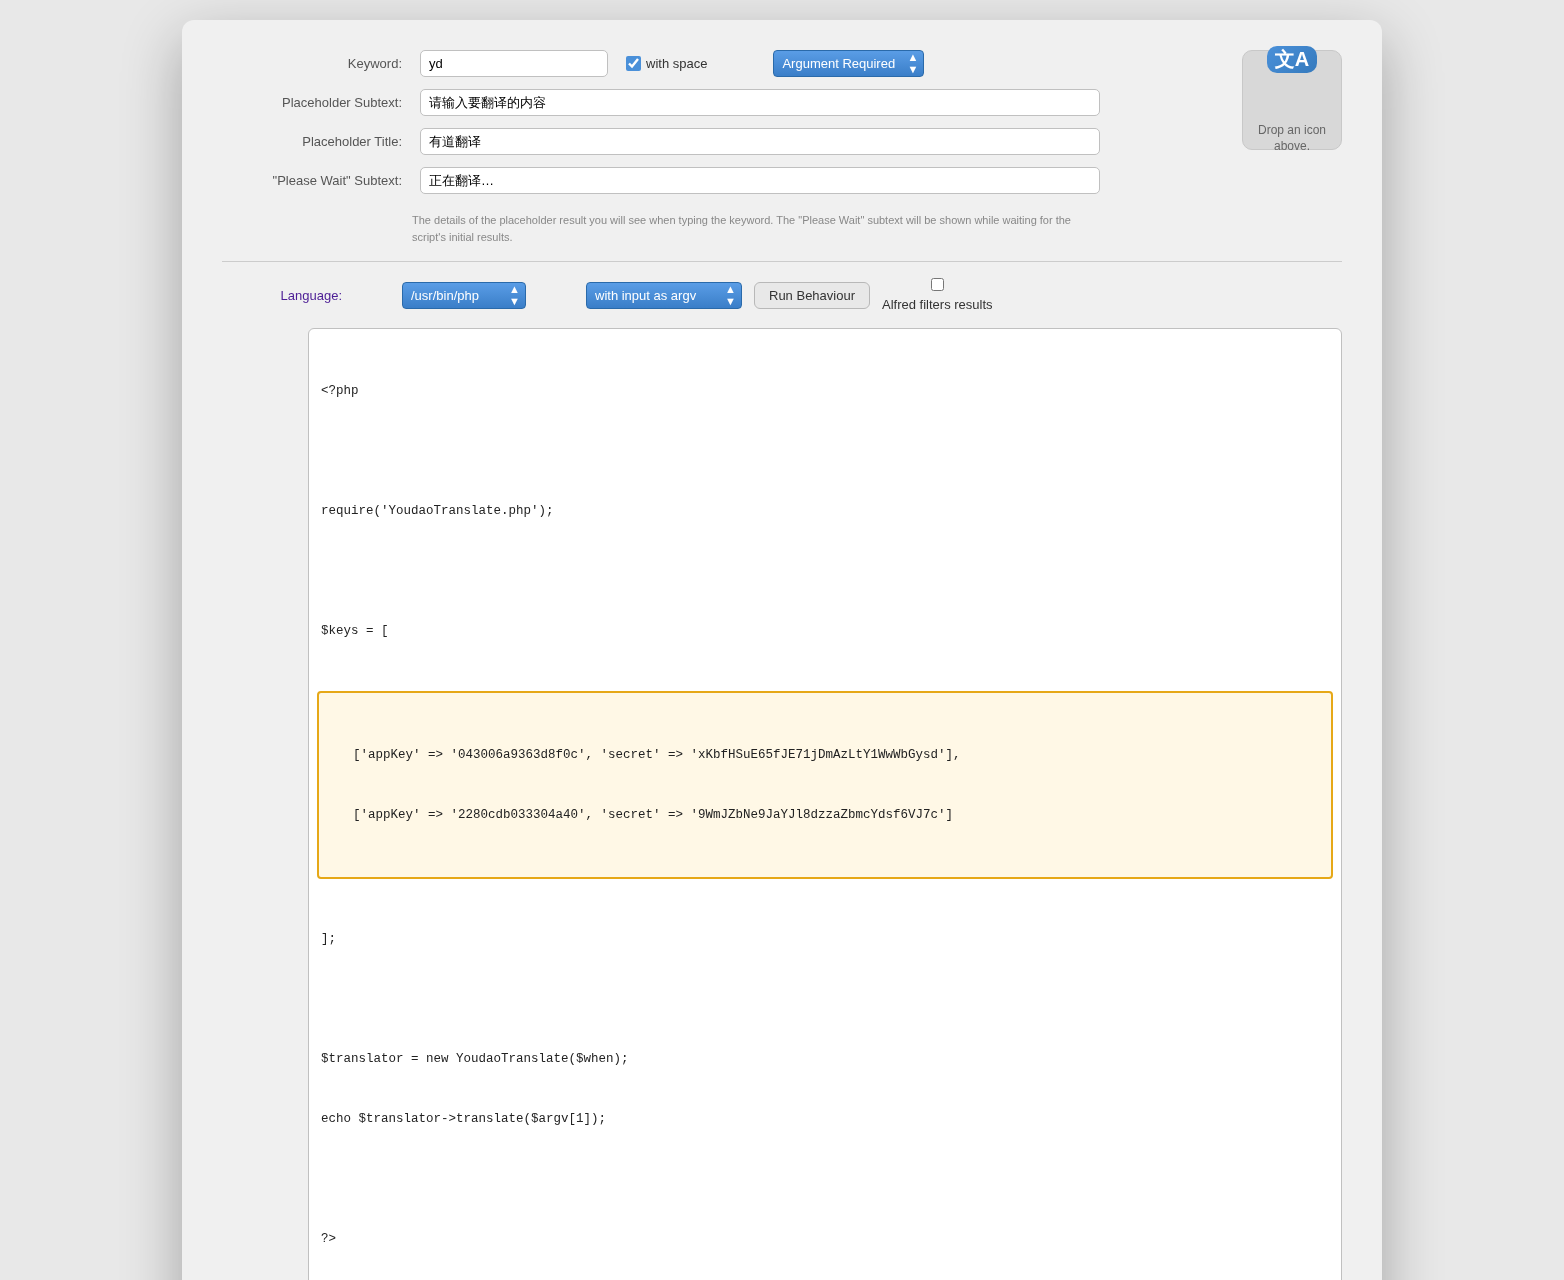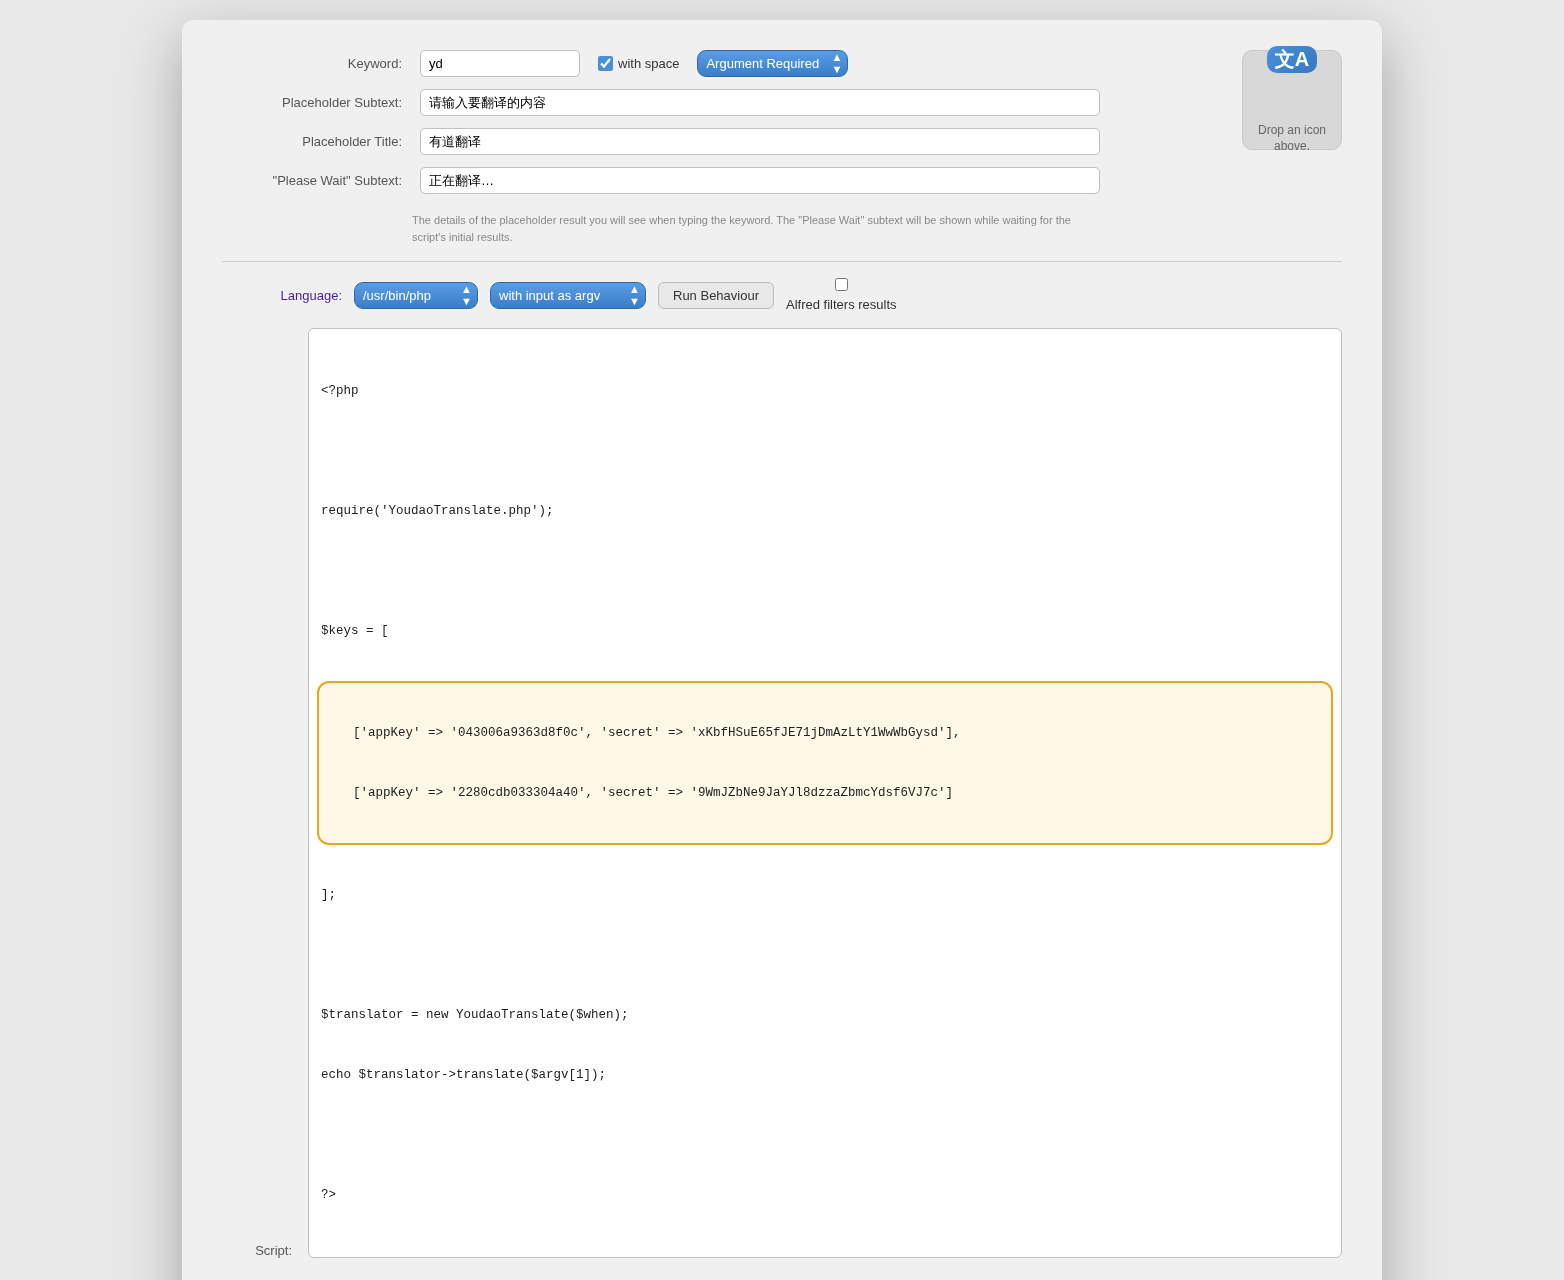--- a/index.html
+++ b/index.html
@@ -51,21 +51,21 @@
 
     input[type="text"] {
       border: 1px solid #c0c0c0;
       border-radius: 5px;
       padding: 5px 8px;
       font-size: 13px;
       background: #fff;
       outline: none;
     }
 
-    .keyword-input { width: 160px; }
+    .keyword-input { width: 188px; }
     .wide-input { flex: 1; max-width: 680px; }
 
     .checkbox-wrapper {
       display: flex;
       align-items: center;
       gap: 5px;
     }
 
     .checkbox-wrapper input[type="checkbox"] {
       width: 15px;
@@ -82,25 +82,26 @@
       position: relative;
       display: inline-flex;
       align-items: center;
     }
 
     select {
       appearance: none;
       -webkit-appearance: none;
       background: #fff;
       border: 1px solid #c0c0c0;
-      border-radius: 9px;
+      border-radius: 4px;
       padding: 5px 28px 5px 8px;
       font-size: 13px;
       cursor: pointer;
       outline: none;
+      margin-left: 48px;
     }
 
     .select-arrow {
       position: absolute;
       right: 6px;
       pointer-events: none;
       color: #666;
       font-size: 11px;
       display: flex;
       flex-direction: column;
@@ -232,23 +233,23 @@
     }
 
     .code-line {
       display: block;
       white-space: pre;
     }
 
     .highlighted-lines {
       background: rgba(255, 200, 50, 0.12);
       border: 2px solid #e6a817;
-      border-radius: 12px;
-      margin: 0 -4px;
-      padding: 0 4px;
+      border-radius: 4px;
+      margin: 10px -4px;
+      padding: 12px 4px;
     }
 
     .bottom-bar {
       display: flex;
       align-items: center;
       justify-content: space-between;
       margin-top: 20px;
     }
 
     .help-btn {

